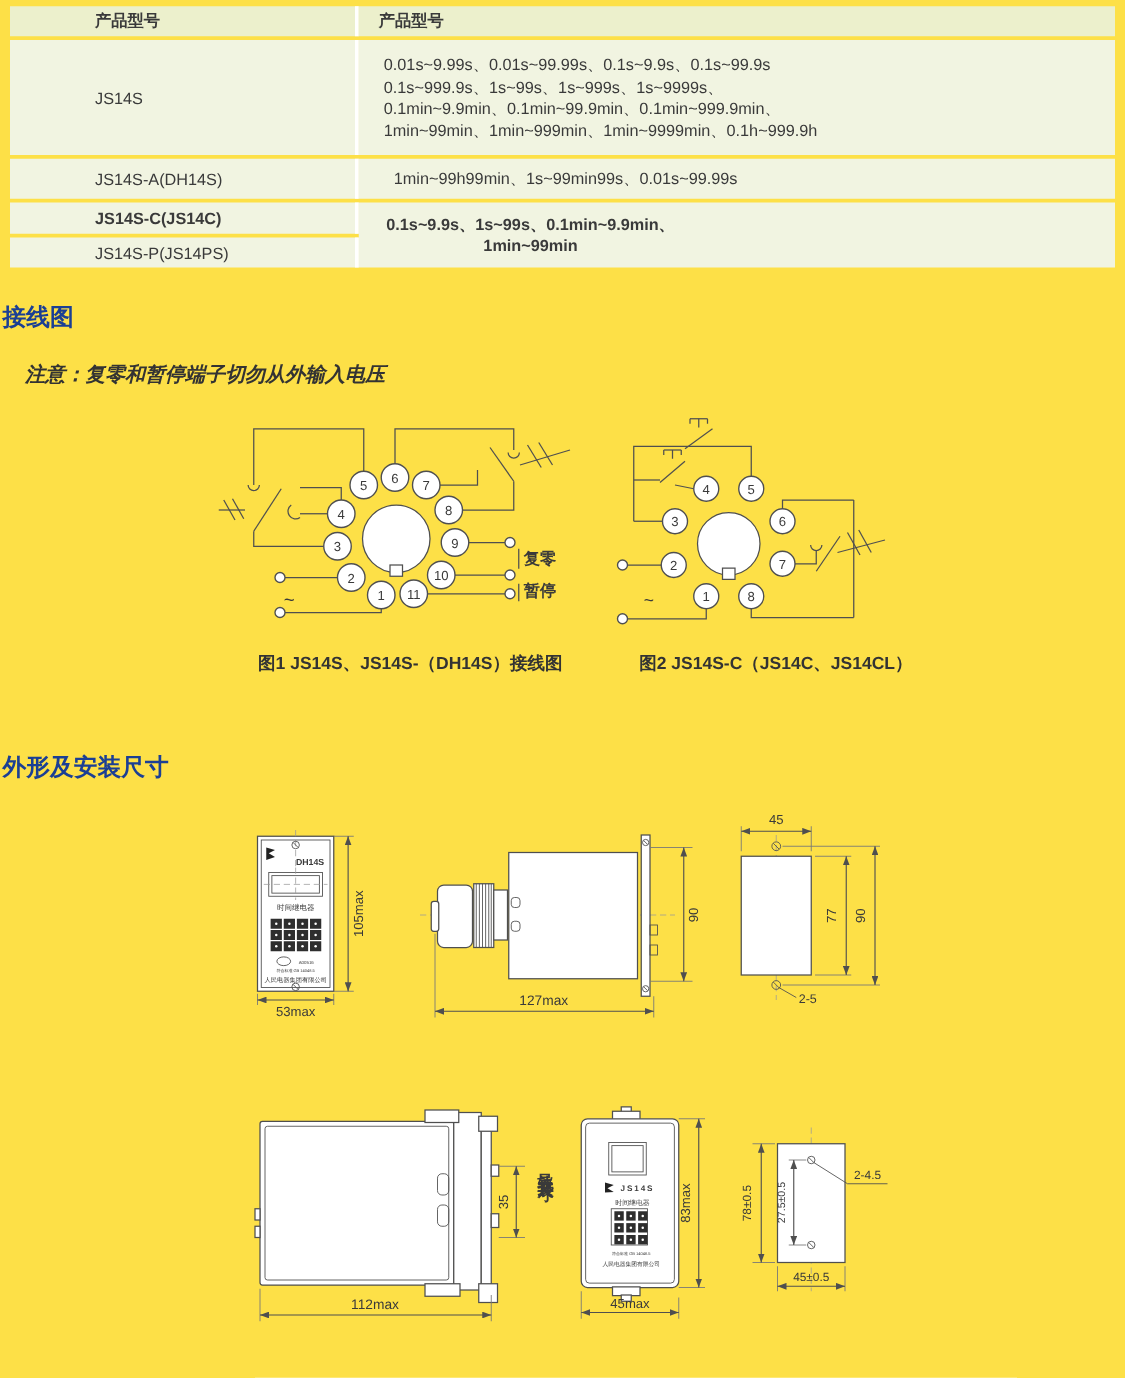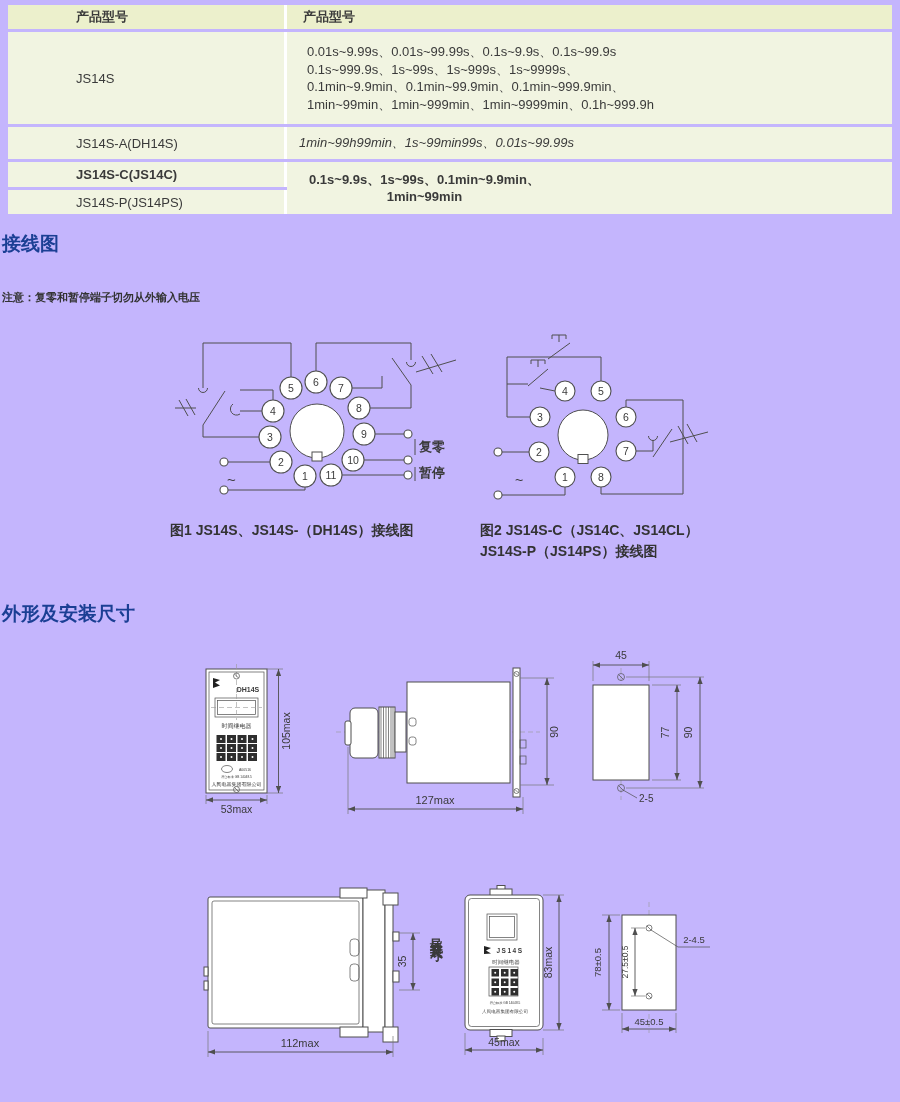--- a/index.html
+++ b/index.html
@@ -1,39 +1,39 @@
 <!DOCTYPE html>
 <html><head>
 <meta charset="utf-8">
 <style>
   * { margin:0; padding:0; box-sizing:border-box; }
   body { background:#fff; font-family:"Liberation Sans", sans-serif; }
-  .page { position:relative; width:900px; height:1102px; background:#c4b5fd; overflow:hidden; }
+  .page { position:relative; width:900px; height:1102px; background:#fde047; overflow:hidden; }
   .abs { position:absolute; }
 
   
   .spec-table { position:absolute; left:8px; top:2px; width:884px;
     border-collapse:separate; border-spacing:0 3px; font-size:13px; color:#3a3a3a; }
   .spec-table th { background:#ecf0cc; height:24px; font-weight:600; text-align:left; }
   .spec-table td { background:#f1f4e1; vertical-align:middle; }
   .col-model { width:279px; border-right:3px solid #fff; padding-left:68px; }
   .col-range { padding-left:20px; }
   .r1 td { height:92px;margin-left:38px; }
   .r2 td { height:32px; }
   .r3 td { height:25px;font-weight:bold; }
   .r4 td { height:24px; }
   .ranges div { line-height:17.5px; white-space:nowrap; }
-  .r2 .col-range { padding-left:12px;font-style:italic; }
+  .r2 .col-range { padding-left:28px; }
   .merged { padding-left:22px; }
   .merged .ctr { display:inline-block; text-align:center; }
 
   .sec-title { position:absolute; left:2px; color:#1b3f94; font-size:19px; font-weight:bold; }
-  .note { position:absolute; left:2px; top:290px; font-size:11px; font-weight:600; color:#333; }
-
-  .caption { position:absolute; text-align:left; font-size:14px; font-weight:600; color:#333; line-height:21px; }
+  .note { position:absolute; left:20px; top:290px; font-size:16px; font-weight:600; color:#333;font-style:italic; }
+
+  .caption { position:absolute; text-align:right; font-size:14px; font-weight:600; color:#333; line-height:21px; }
 
   svg { overflow:visible; }
   .ln   { stroke:#4f4f4f; stroke-width:1; fill:none; }
   .thin { stroke:#4f4f4f; stroke-width:.7; fill:none; }
   .cl   { stroke:#999; stroke-width:.6; fill:none; stroke-dasharray:5,3; }
   .ext  { stroke:#777; stroke-width:.7; fill:none; }
   .dim  { stroke:#4f4f4f; stroke-width:.9; fill:none; }
   .shape{ stroke:#4f4f4f; stroke-width:1; fill:#fff; }
   .key  { fill:#2e2e2e; stroke:none; }
   text  { fill:#3a3a3a; font-family:"Liberation Sans", sans-serif; }
@@ -78,21 +78,21 @@
             <div>1min~99min</div>
           </div>
         </td>
       </tr>
       <tr class="r4">
         <td class="col-model">JS14S-P(JS14PS)</td>
       </tr>
     </tbody>
   </table>
 
-  <div class="sec-title" style="top:231px">接线图</div>
+  <div class="sec-title" style="top:241px">接线图</div>
   <div class="note">注意：复零和暂停端子切勿从外输入电压</div>
 
   <svg class="abs" style="left:170px;top:328px" width="290" height="185" viewBox="0 0 290 185">
     <g class="ln">
       <polyline points="121,50 121,15 33,15 33,60"></polyline>
       <path d="M28.5,60 a4.5,4.5 0 0 0 9,0"></path>
       <line x1="33" y1="97" x2="55" y2="63"></line>
       <polyline points="33,97 33,109 89,109"></polyline>
       <line x1="5" y1="80" x2="26" y2="80"></line>
       <line x1="9" y1="72" x2="18" y2="88"></line>
@@ -235,21 +235,20 @@
     <g class="pin">
         <circle cx="111" cy="145" r="10"></circle>
         <text x="111" y="149">8</text>
       </g>
     <text x="25" y="153" font-size="14">~</text>
   </svg>
 
   <div class="caption" style="left:170px;top:520px;width:280px">图1 JS14S、JS14S-（DH14S）接线图</div>
   <div class="caption" style="left:480px;top:520px;width:250px">
     <div>图2 JS14S-C（JS14C、JS14CL）</div>
-    <div>JS14S-P（JS14PS）接线图</div>
   </div>
 
   <div class="sec-title" style="top:601px">外形及安装尺寸</div>
 
   <svg class="abs" style="left:195px;top:650px" width="115" height="165" viewBox="0 0 115 165">
     <defs>
         <marker id="ar1" markerWidth="9" markerHeight="6" refX="8" refY="3" orient="auto-start-reverse">
           <path d="M0,0 L8,3 L0,6 Z" fill="#4f4f4f"></path>
         </marker>
       </defs>

